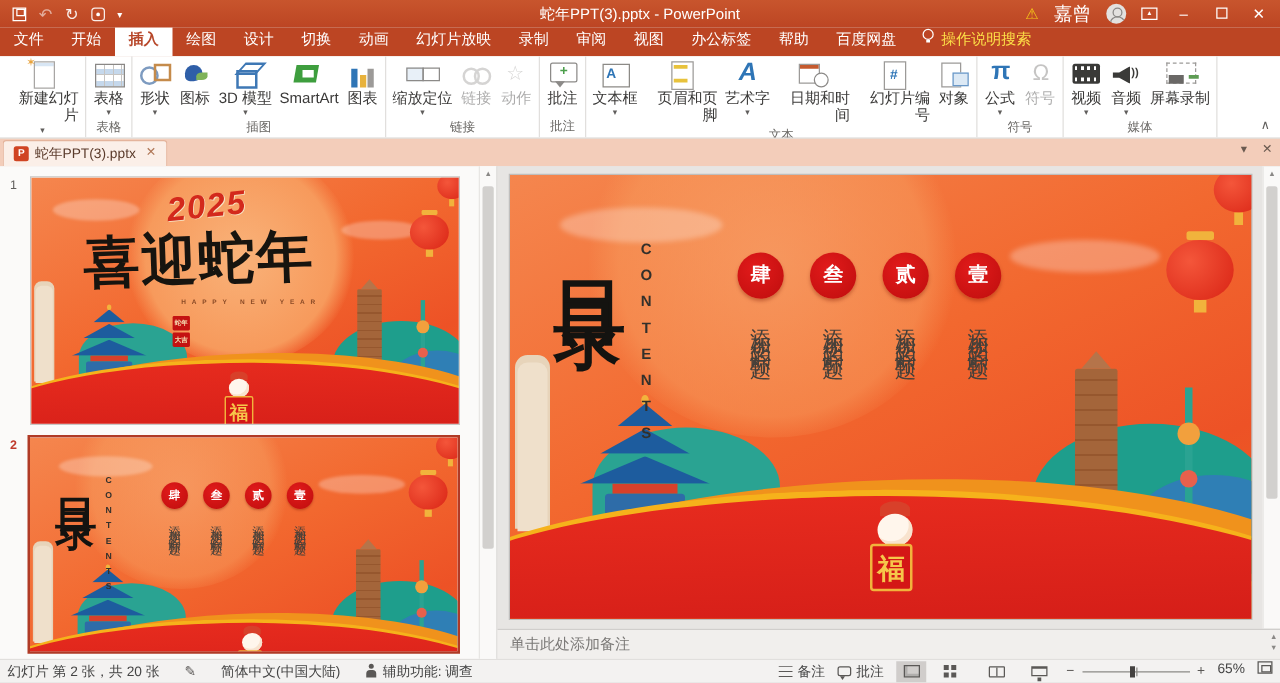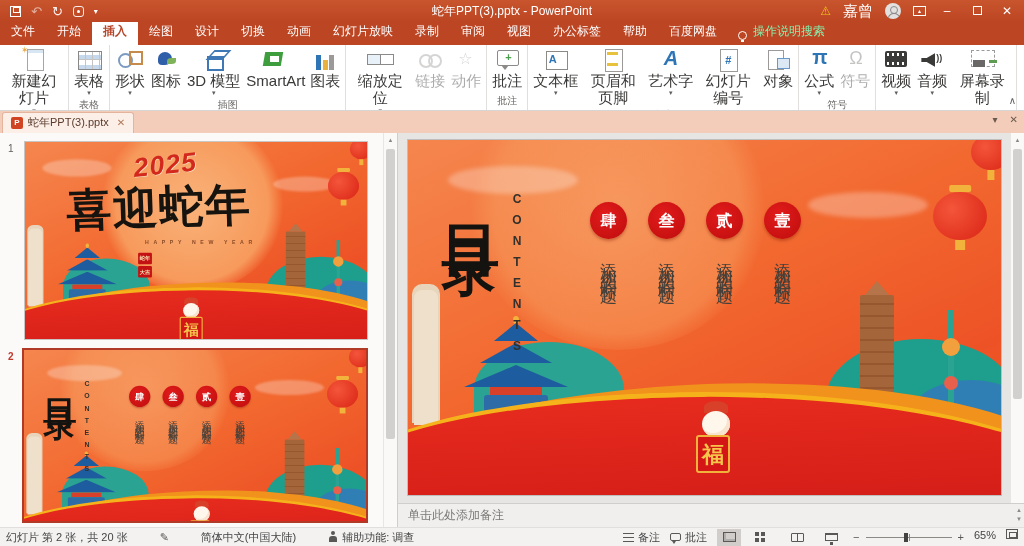--- a/index.html
+++ b/index.html
@@ -21,31 +21,31 @@
   .i-avatar{width:16px;height:16px;border-radius:50%;background:#E3E1DF;position:relative;overflow:hidden}
   .i-avatar:before{content:"";position:absolute;left:5px;top:3px;width:6px;height:6px;border-radius:50%;border:1px solid #8A8886}
   .i-avatar:after{content:"";position:absolute;left:3px;top:10px;width:10px;height:8px;border-radius:50%;border:1px solid #8A8886}
   .i-ribopts{width:13px;height:10px;border:1px solid #fff;font-size:6px;line-height:8px;text-align:center;color:#fff}
   .winbtn{font-size:12px;color:#fff;width:18px;text-align:center}
   .i-max{width:9px;height:9px;border:1px solid #fff;display:inline-block}
   
   .rtabs{height:23px;background:#BC4523;display:flex;align-items:flex-end;font-size:12px;color:#fff}
   .rtab{padding:4px 11px 5px;cursor:pointer;white-space:nowrap}
   .rtab.active{background:#fff;color:#B7472A;font-weight:bold}
-  .rsearch{display:flex;align-items:flex-end;gap:6px;padding:0 10px 5px;color:#86efac}
+  .rsearch{display:flex;align-items:flex-start;gap:6px;padding:0 10px 5px;color:#fde047}
   .i-bulb{width:9px;height:9px;border:1px solid #fff;border-radius:50%;position:relative}
   .i-bulb:after{content:"";position:absolute;left:2px;bottom:-3px;width:3px;height:2px;background:#fff}
   
   .ribbon{height:66px;background:#fff;border-bottom:1px solid #D8D6D4;display:flex;overflow:hidden;position:relative}
   .rgroup{display:flex;flex-direction:column;border-right:1px solid #E1DFDD;padding:1px 2px 0}
   .rgrow{display:flex;flex:1;align-items:flex-start}
   .rgname{font-size:10px;color:#696764;text-align:center;padding:0 4px 2px;white-space:nowrap}
   .rbtn{display:flex;flex-direction:column;align-items:center;padding:1px 3px;min-width:30px;cursor:pointer}
   .rbtn.disabled{opacity:.42}
-  .rlbl{font-size:15px;color:#3B3A39;text-align:center;line-height:1.15;max-width:58px}
+  .rlbl{font-size:12px;color:#3B3A39;text-align:right;line-height:1.15;max-width:58px}
   .rdd{font-size:7px;color:#605E5C;display:block;text-align:center}
   .ric{width:26px;height:22px;margin:2px auto 1px;position:relative}
   .ric:before,.ric:after{content:"";position:absolute}
   .ric-new-slide:before{left:6px;top:0;width:15px;height:20px;background:#fff;border:1px solid #A8A6A4;box-shadow:inset 0 3px 0 #D8E6F4}
   .ric-new-slide:after{content:"✶";color:#E8A33D;font-size:9px;left:0;top:-4px}
   .ric-table:before{left:2px;top:2px;width:22px;height:17px;border:1px solid #8A8886;background:linear-gradient(#C5D8EC 0 4px,#fff 4px),#fff;background-image:repeating-linear-gradient(90deg,transparent 0 6px,#C6C4C2 6px 7px),repeating-linear-gradient(0deg,#C5D8EC 0 4px,transparent 4px 9px,#C6C4C2 9px 10px,transparent 10px)}
   .ric-picture:before{left:2px;top:1px;width:22px;height:18px;border:1px solid #9C9A98;background:linear-gradient(#DCEBF7 55%,#EAF3EA 55%);}
   .ric-picture:after{left:5px;top:8px;border-left:6px solid transparent;border-right:6px solid transparent;border-bottom:9px solid #5E9C54}
   .ric-screenshot:before{left:2px;top:1px;width:22px;height:15px;border:1px dashed #9C9A98;background:#F7FBFF}
   .ric-screenshot:after{left:8px;top:9px;width:11px;height:8px;background:#8C8A88;border-radius:2px;box-shadow:9px -3px 0 -3px #5E9C54}
@@ -109,21 +109,21 @@
   .editor{flex:1;display:flex;flex-direction:column;background:#E7E5E3;position:relative}
   .canvas{flex:1;position:relative;overflow:hidden}
   .canvas .slide{position:absolute;left:10px;top:7px;box-shadow:0 0 0 1px #BFBEBD}
   .escroll{position:absolute;right:0;top:0;bottom:0;width:14px;background:#FAF9F8;border-left:1px solid #E8E6E4}
   .escroll .arr{height:14px;text-align:center;font-size:6px;color:#8A8886;line-height:14px}
   .escroll .ethumb{position:absolute;left:2px;right:2px;top:16px;height:250px;background:#D2D0CE;border-radius:2px}
   .notesbar{height:24px;background:#F1EFED;border-top:1px solid #D0CECC;display:flex;align-items:center;padding-left:10px;font-size:12px;color:#7A7876;position:relative}
   .nb-arrows{position:absolute;right:2px;top:2px;display:flex;flex-direction:column;font-size:6px;color:#8A8886;line-height:9px}
   
   .statusbar{height:19px;background:#F3F2F1;border-top:1px solid #E1DFDD;display:flex;align-items:center;font-size:11px;color:#444;padding:0 6px;gap:14px}
-  .sb-left{display:flex;align-items:center;gap:32px;white-space:nowrap}
+  .sb-left{display:flex;align-items:center;gap:20px;white-space:nowrap}
   .sb-right{margin-left:auto;display:flex;gap:10px;white-space:nowrap}
   .i-spell{font-size:11px;color:#5A5856}
   .i-access{width:10px;height:12px;position:relative}
   .i-access:before{content:"";position:absolute;left:3px;top:0;width:4px;height:4px;border-radius:50%;background:#5A5856}
   .i-access:after{content:"";position:absolute;left:1px;top:5px;width:8px;height:6px;border-radius:3px 3px 0 0;background:#5A5856}
   .i-notes{width:11px;height:9px;background:repeating-linear-gradient(#5A5856 0 1px,transparent 1px 4px)}
   .i-cmt{width:11px;height:8px;border:1px solid #5A5856;border-radius:2px;position:relative}
   .i-cmt:after{content:"";position:absolute;left:1px;top:7px;border-left:2px solid transparent;border-right:2px solid transparent;border-top:3px solid #5A5856}
   .vbtn{width:24px;height:17px;display:flex;align-items:center;justify-content:center}
   .vbtn.sel{background:#D0CDCB}
@@ -320,20 +320,24 @@
           <div class="rbtn">
             <div class="ric ric-headerfooter"></div>
             <div class="rlbl">页眉和页脚</div>
           </div>
           <div class="rbtn">
             <div class="ric ric-wordart"></div>
             <div class="rlbl">艺术字</div>
             <span class="rdd">▾</span>
           </div>
           <div class="rbtn">
+            <div class="ric ric-datetime"></div>
+            <div class="rlbl">日期和时间</div>
+          </div>
+          <div class="rbtn">
             <div class="ric ric-slidenumber"></div>
             <div class="rlbl">幻灯片编号</div>
           </div>
           <div class="rbtn">
             <div class="ric ric-object"></div>
             <div class="rlbl">对象</div>
           </div>
         </div>
         <div class="rgname">文本</div>
       </div>

